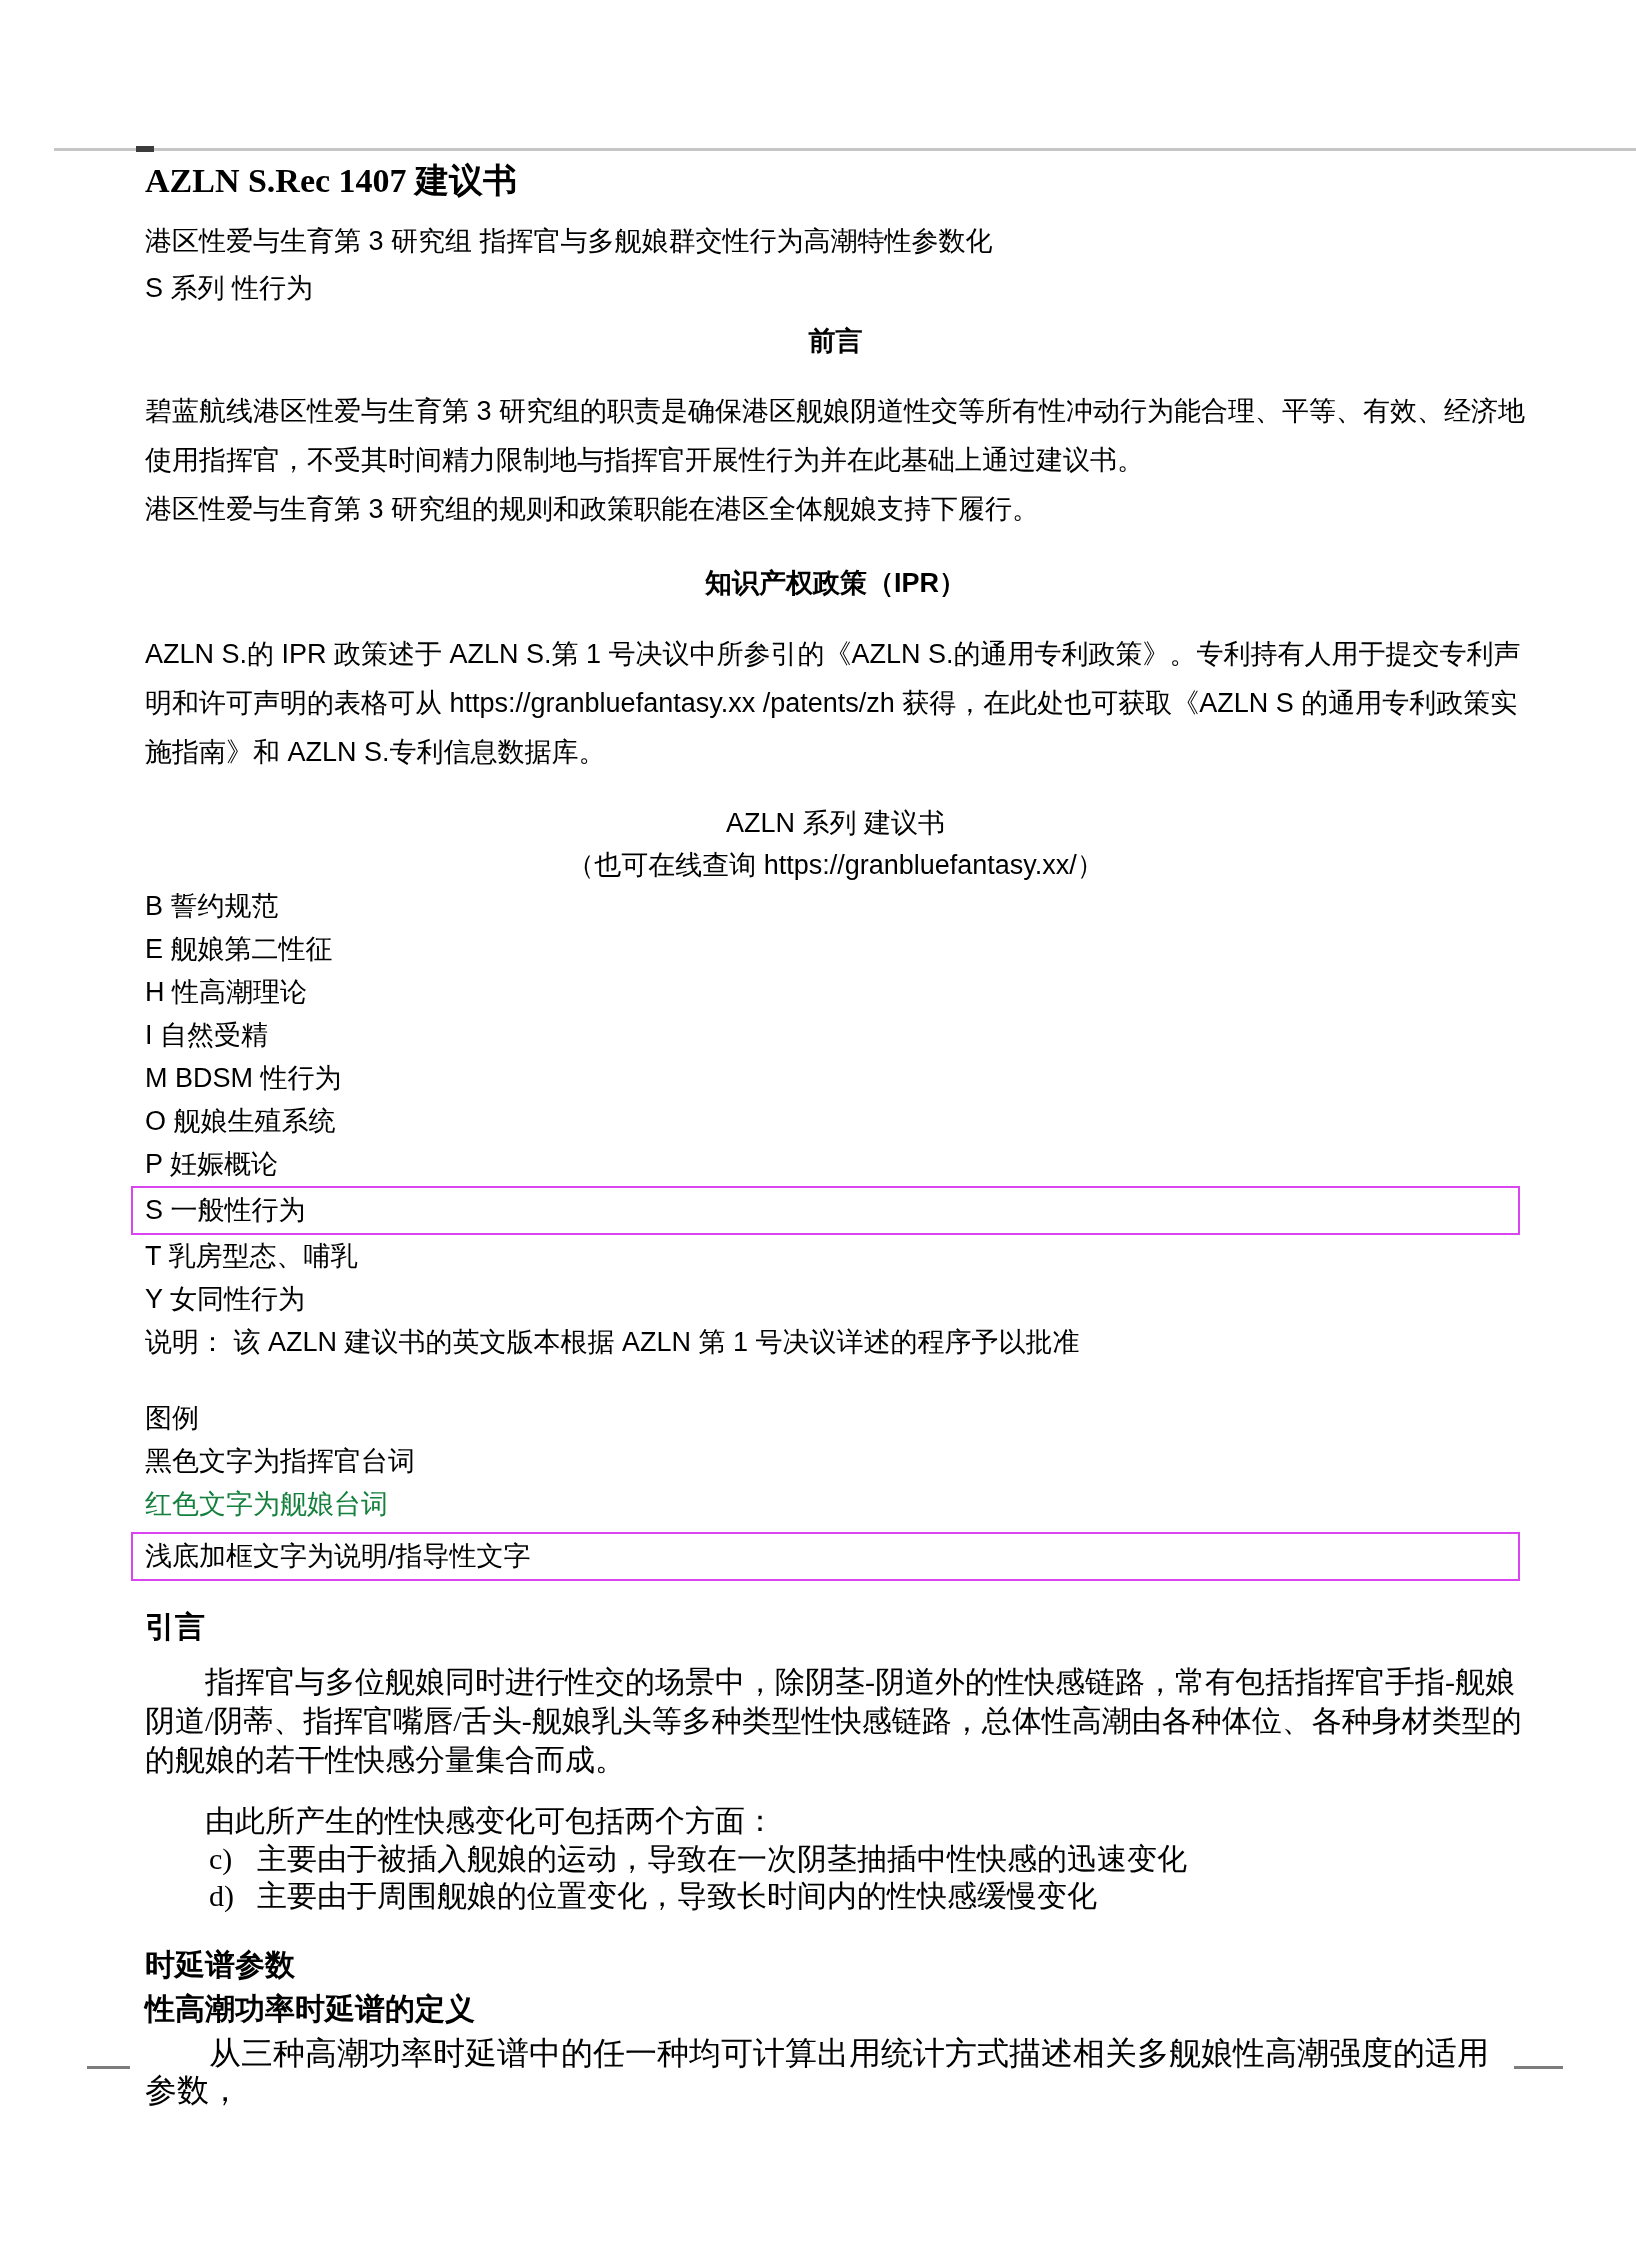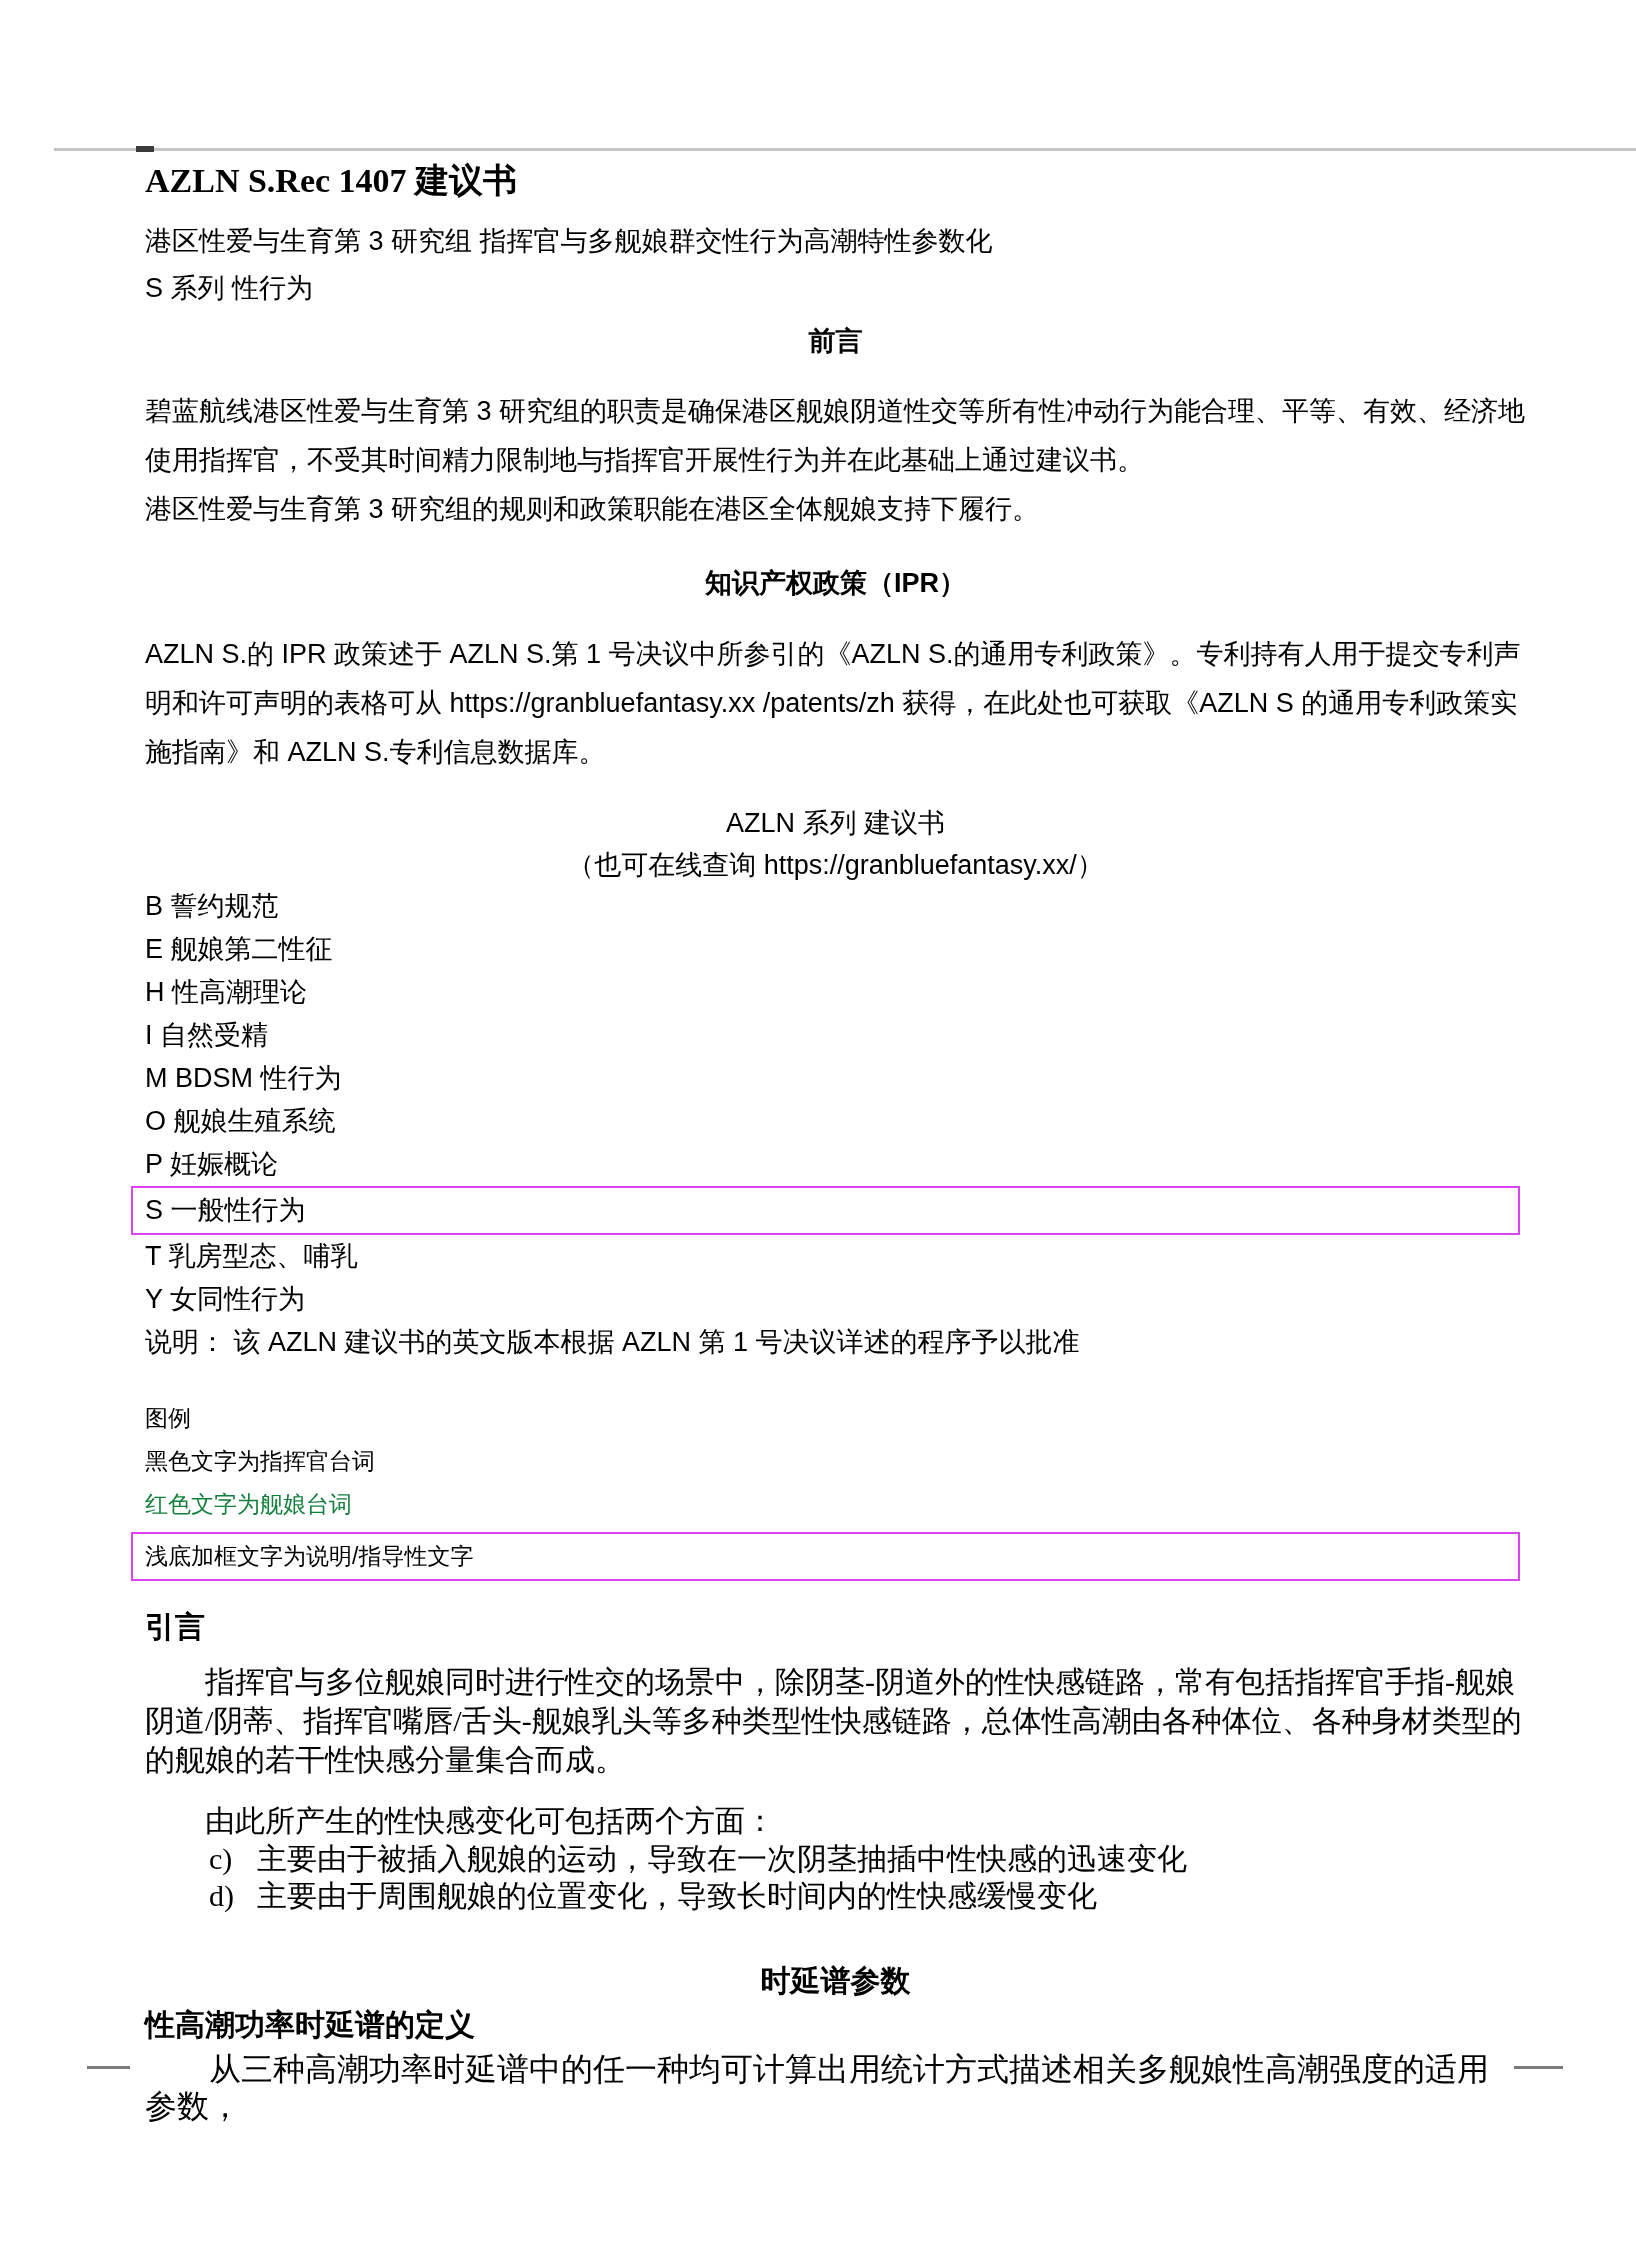--- a/index.html
+++ b/index.html
@@ -47,21 +47,21 @@
     margin-left: -14.4px;
     padding: 1.3px 6.5px 1.3px 12.4px;
     width: 1389px;
     box-sizing: border-box;
   }
   .boxed .series-item, .boxed .legend-line { line-height: 43px; }
 
   .note-line { font-size: 27px; line-height: 43px; }
 
   .legend-block { margin-top: 33px; }
-  .legend-line { font-size: 23px; line-height: 43px; }
+  .legend-line { font-size: 27px; line-height: 43px; }
   .red-line { color: #15803d; }
   .legend-box { margin-top: 5.2px; }
 
   
   .serif-sect { font-family: "Liberation Serif", "DejaVu Serif", serif; }
   .intro-h {
     font-family: "Liberation Serif", "DejaVu Serif", serif;
     font-size: 30px; font-weight: 700; line-height: 35px; margin-top: 27.5px;
   }
   .p-serif {
@@ -76,21 +76,21 @@
     font-family: "Liberation Serif", "DejaVu Serif", serif;
     font-size: 30px; line-height: 37px;
     padding-left: 64px;
   }
   .abc-item .marker { display: inline-block; width: 48px; }
 
   .delay-h {
     font-family: "Liberation Serif", "DejaVu Serif", serif;
     font-size: 30px; font-weight: 700; line-height: 34px;
   }
-  .delay-h1 { margin-top: 50px; text-align: center; }
+  .delay-h1 { margin-top: 34px; }
   .delay-h2 { margin-top: 10px; }
   .final-p {
     font-family: "Liberation Serif", "DejaVu Serif", serif;
     font-size: 32px; line-height: 37px; margin-top: 9.2px;
     text-indent: 64px; width: 1351px;
   }
 </style>
 </head>
 <body>
 

